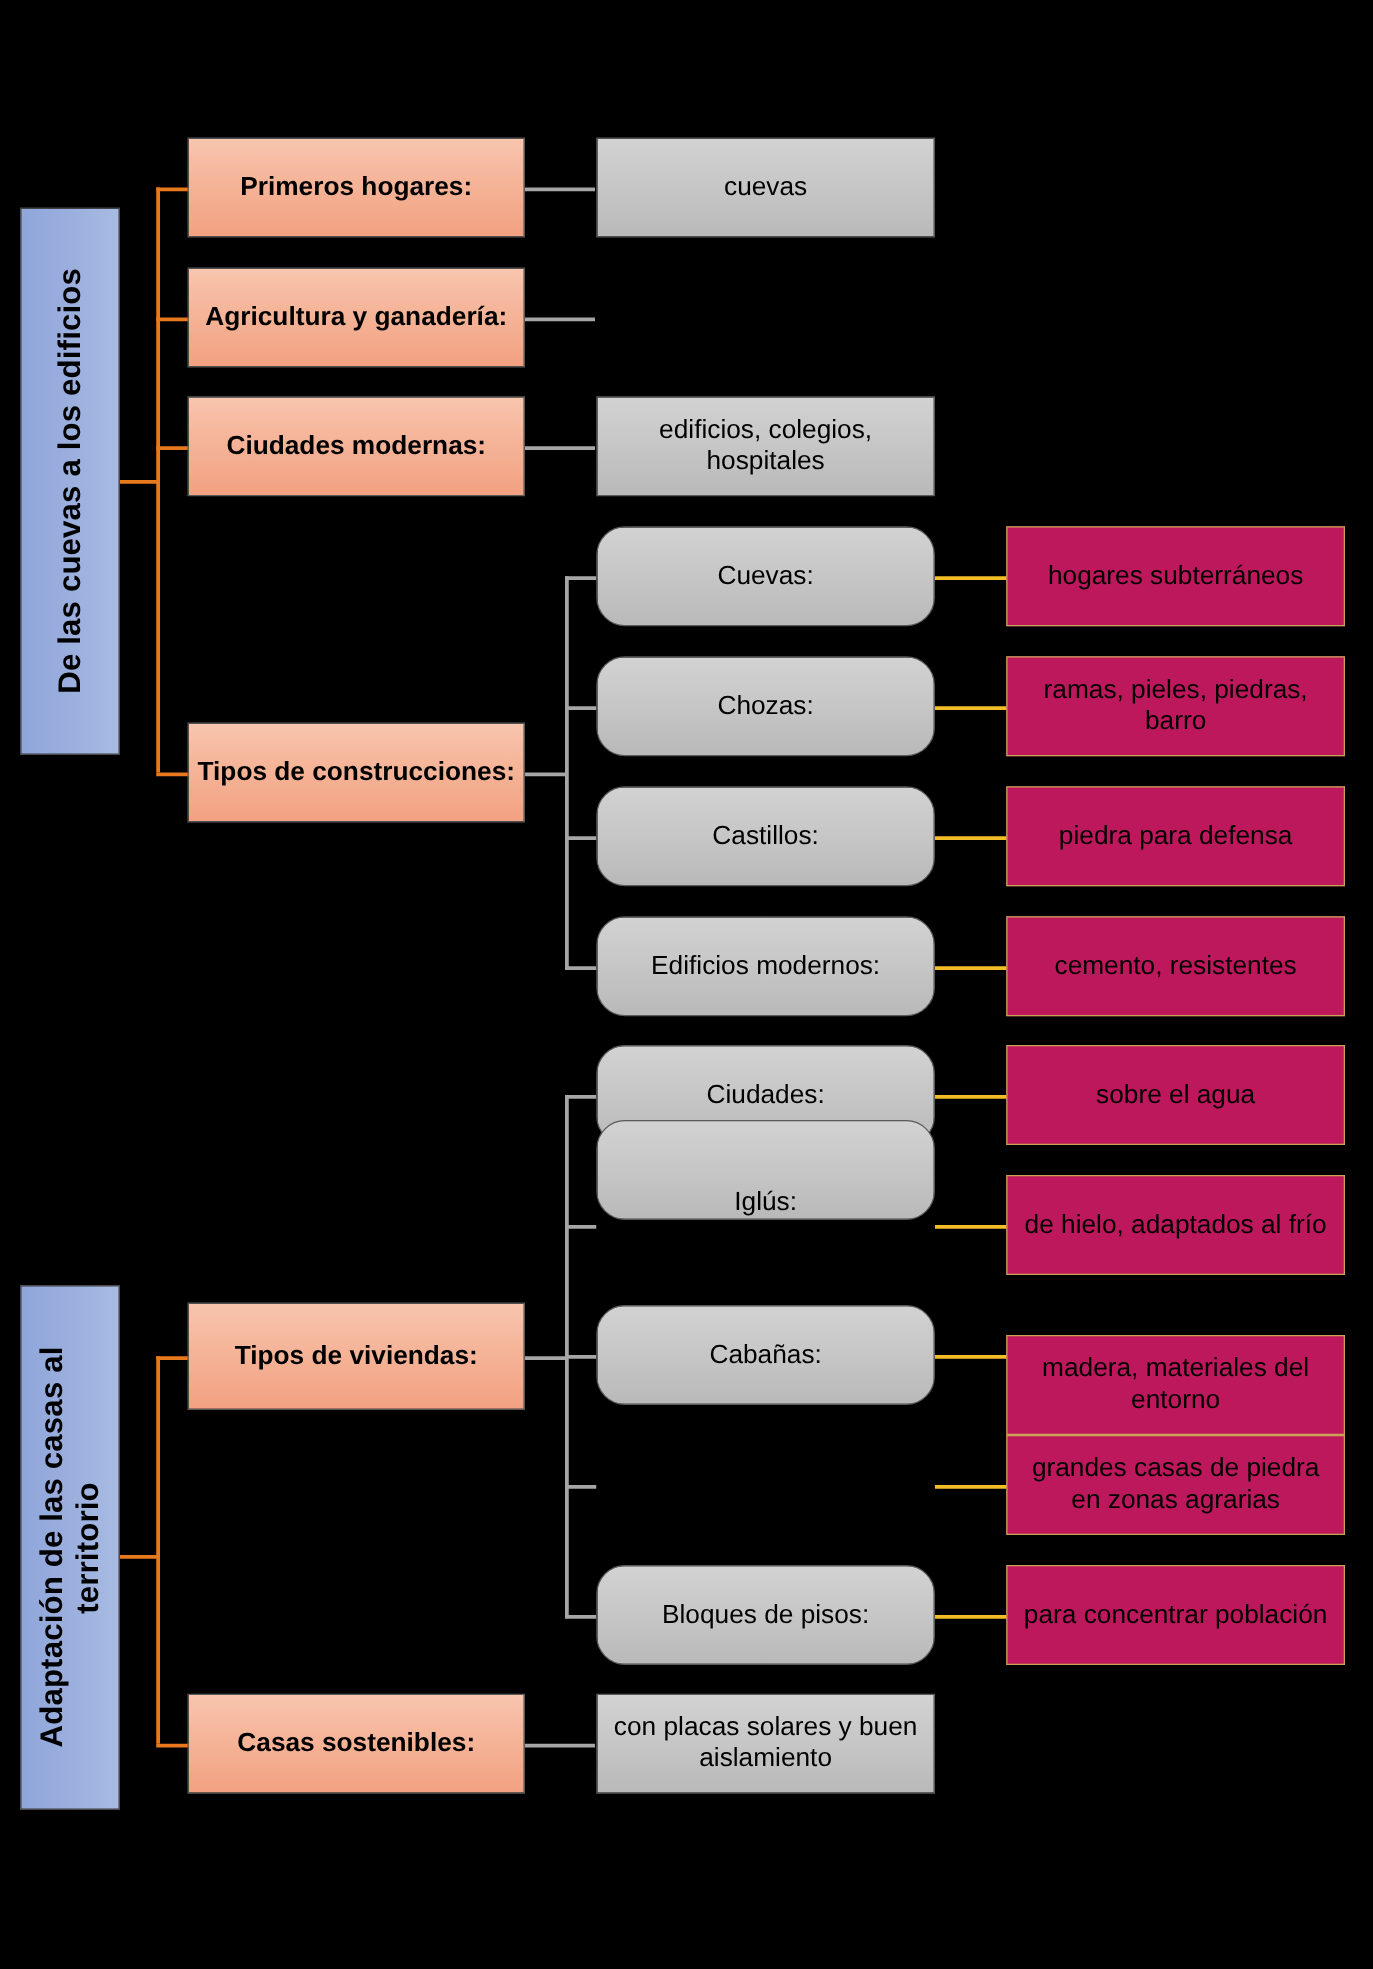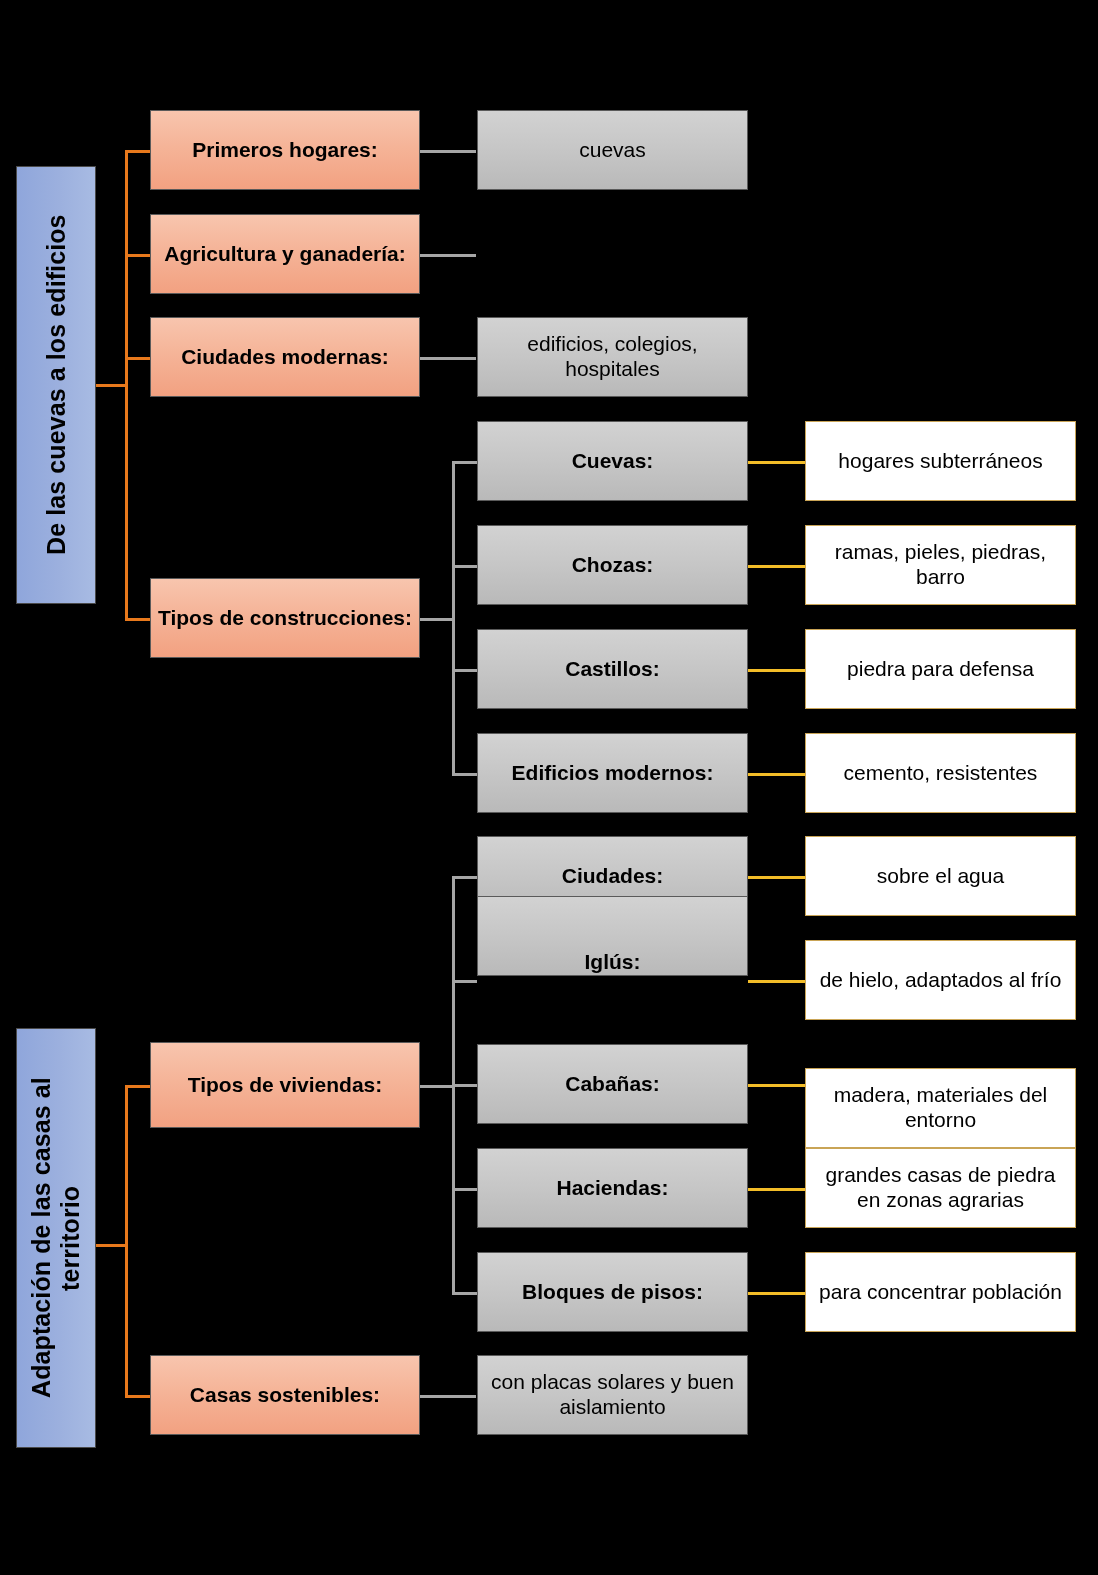--- a/index.html
+++ b/index.html
@@ -46,24 +46,24 @@
     border: 1px solid #5a5a5a;
     font-size: 21px;
     font-weight: bold;
   }
   
   .grey {
     background: linear-gradient(to bottom, #D2D2D2 0%, #C6C6C6 50%, #B9B9B9 100%);
     border: 1px solid #5a5a5a;
     font-size: 21px;
   }
-  .grey.bold { font-weight: bold; }
+  .grey.bold { font-weight: normal; border-radius: 23px; }
   
   .yellow {
-    background: #ffffff;
+    background: #be185d;
     border: 1px solid #c9a456;
     font-size: 21px;
   }
   
   .ln { position: absolute; }
   .ln.h { height: 0; border-top-width: 3px; border-top-style: solid; }
   .ln.v { width: 0; border-left-width: 3px; border-left-style: solid; }
   .or  { border-color: #E8791C; }
   .gr  { border-color: #A6A6A6; }
   .yl  { border-color: #F3BD28; }
@@ -192,23 +192,20 @@
     <span>de hielo, adaptados al frío</span>
   </div>
 
   <div class="box grey bold" style="left:477px; top:1044px; width:271px; height:80px;">
     <span>Cabañas:</span>
   </div>
   <div class="box yellow" style="left:805px; top:1044px; width:271px; height:80px; padding:0 8px;margin-top:24px;">
     <span>madera, materiales del entorno</span>
   </div>
 
-  <div class="box grey bold" style="left:477px; top:1148px; width:271px; height:80px;">
-    <span>Haciendas:</span>
-  </div>
   <div class="box yellow" style="left:805px; top:1148px; width:271px; height:80px; padding:0 8px;">
     <span>grandes casas de piedra en zonas agrarias</span>
   </div>
 
   <div class="box grey bold" style="left:477px; top:1252px; width:271px; height:80px;">
     <span>Bloques de pisos:</span>
   </div>
   <div class="box yellow" style="left:805px; top:1252px; width:271px; height:80px; padding:0 8px;">
     <span>para concentrar población</span>
   </div>

